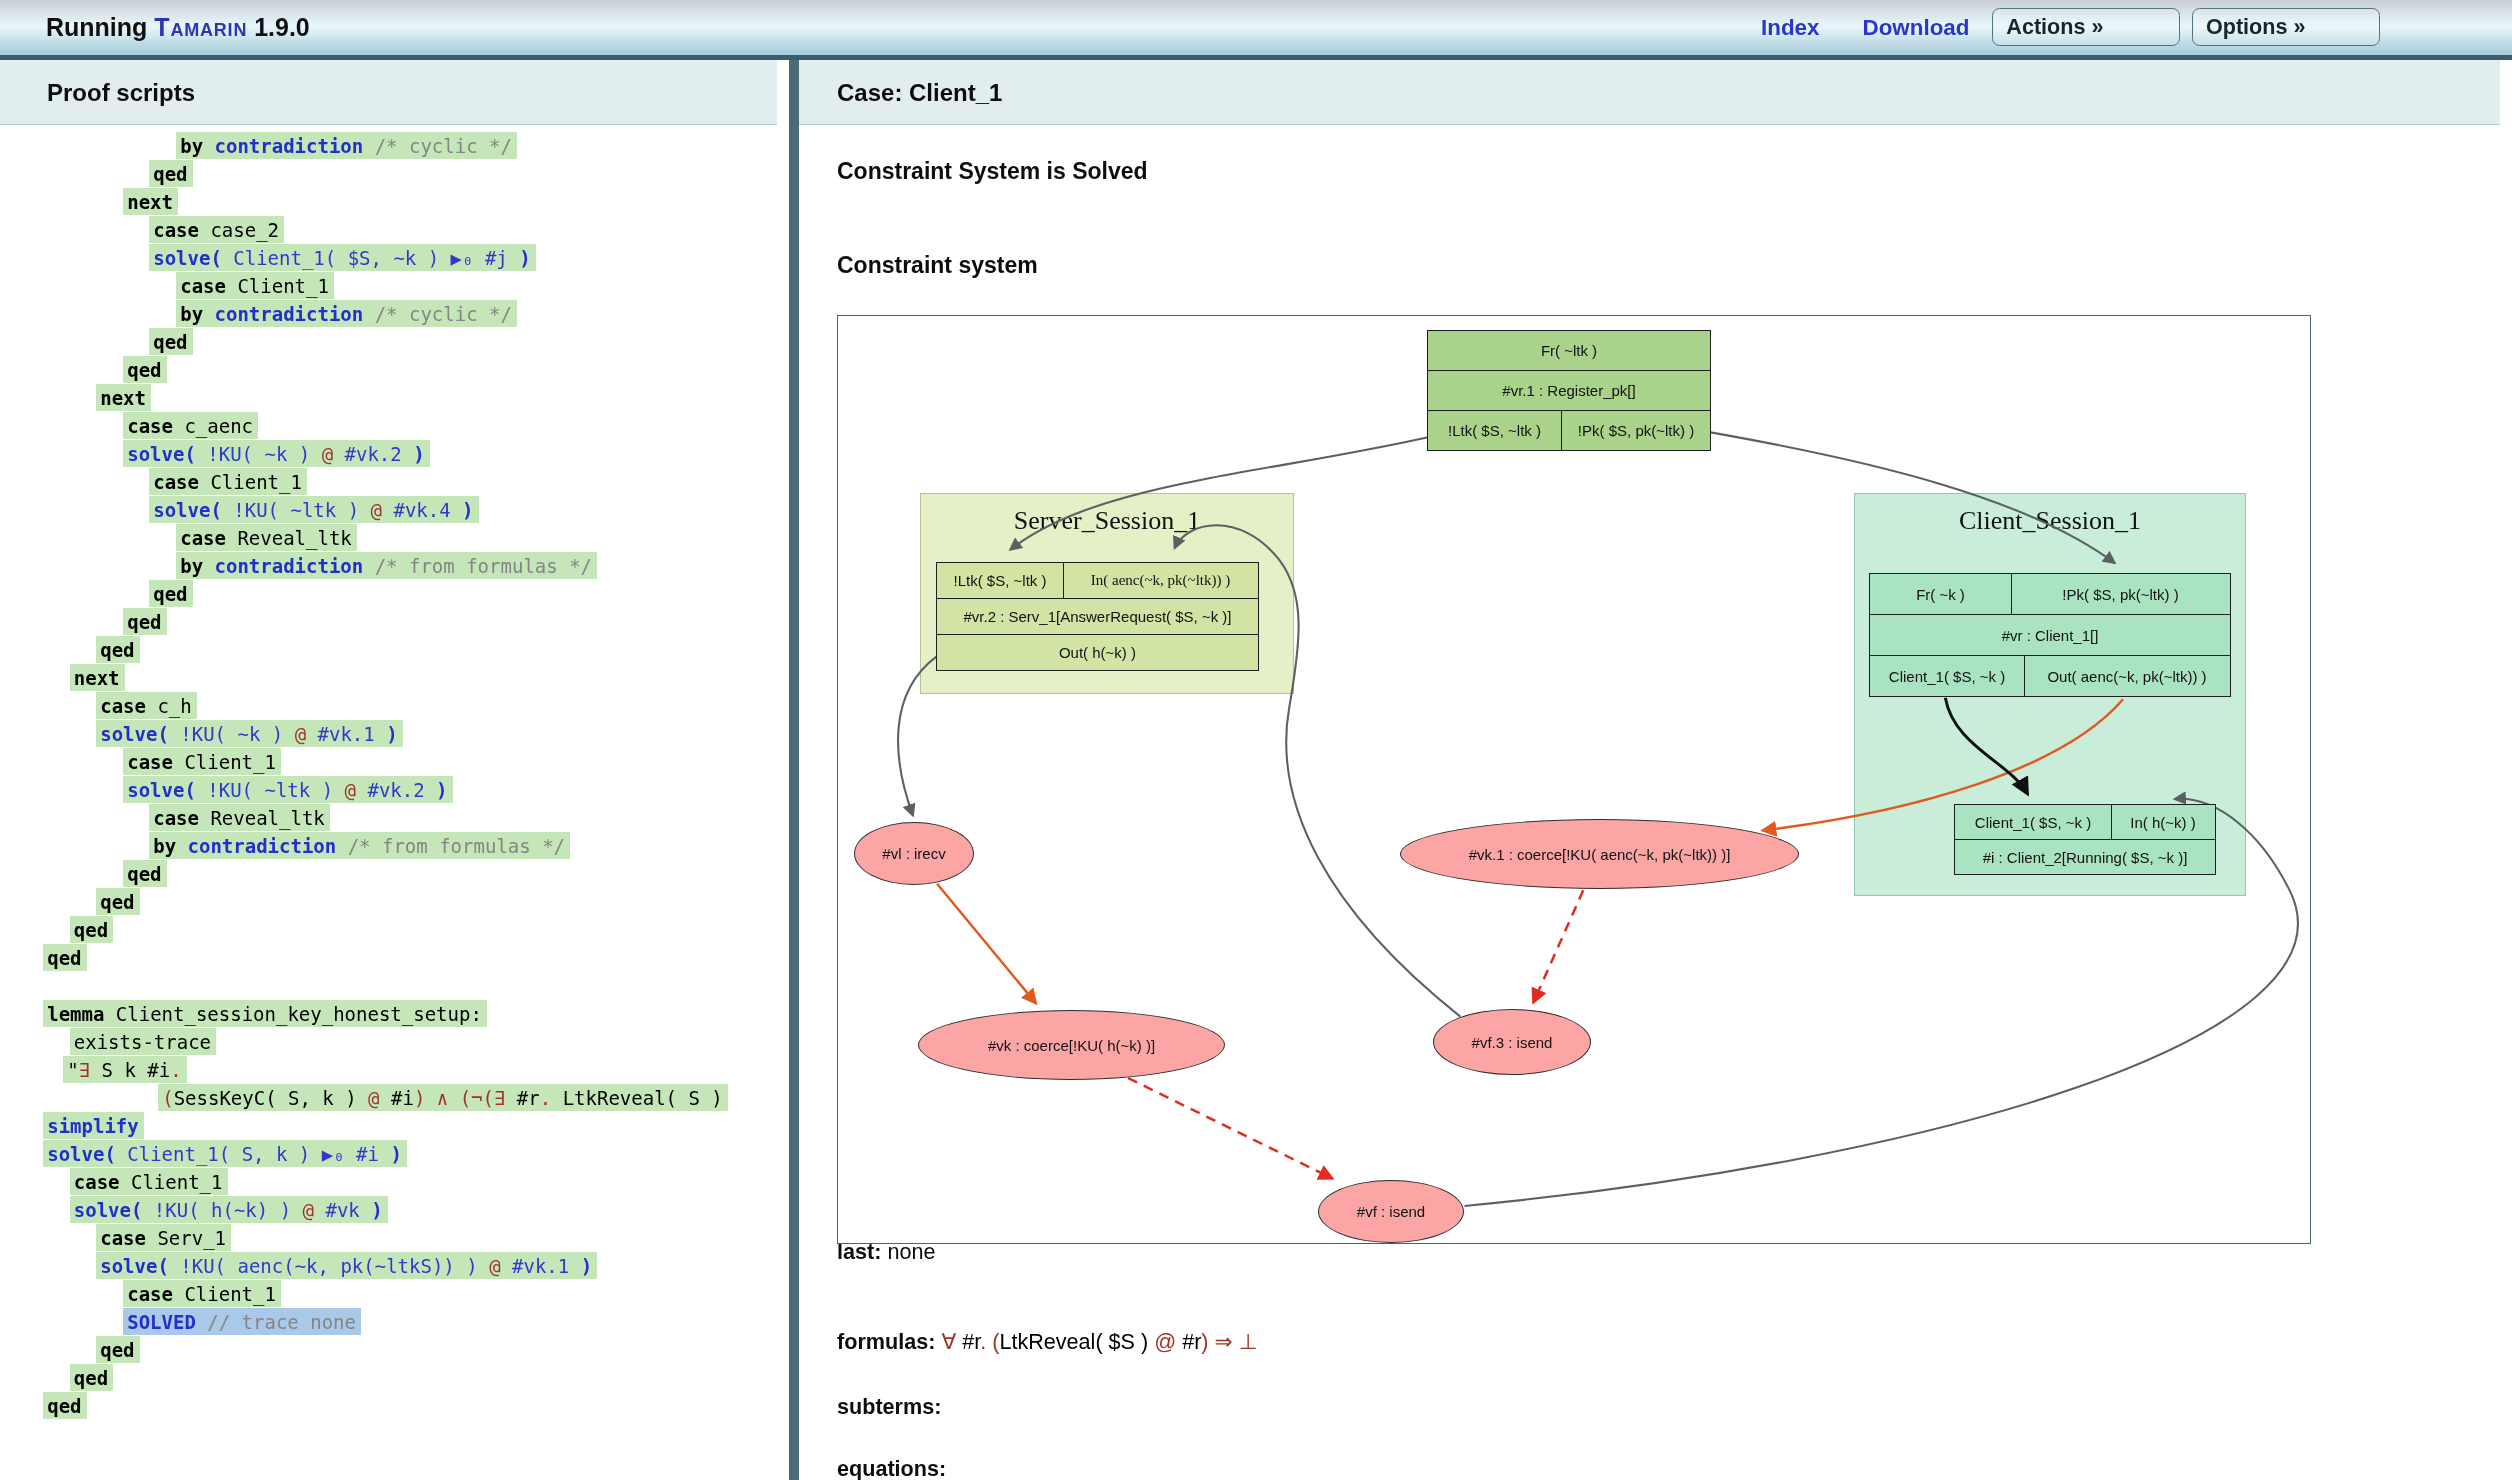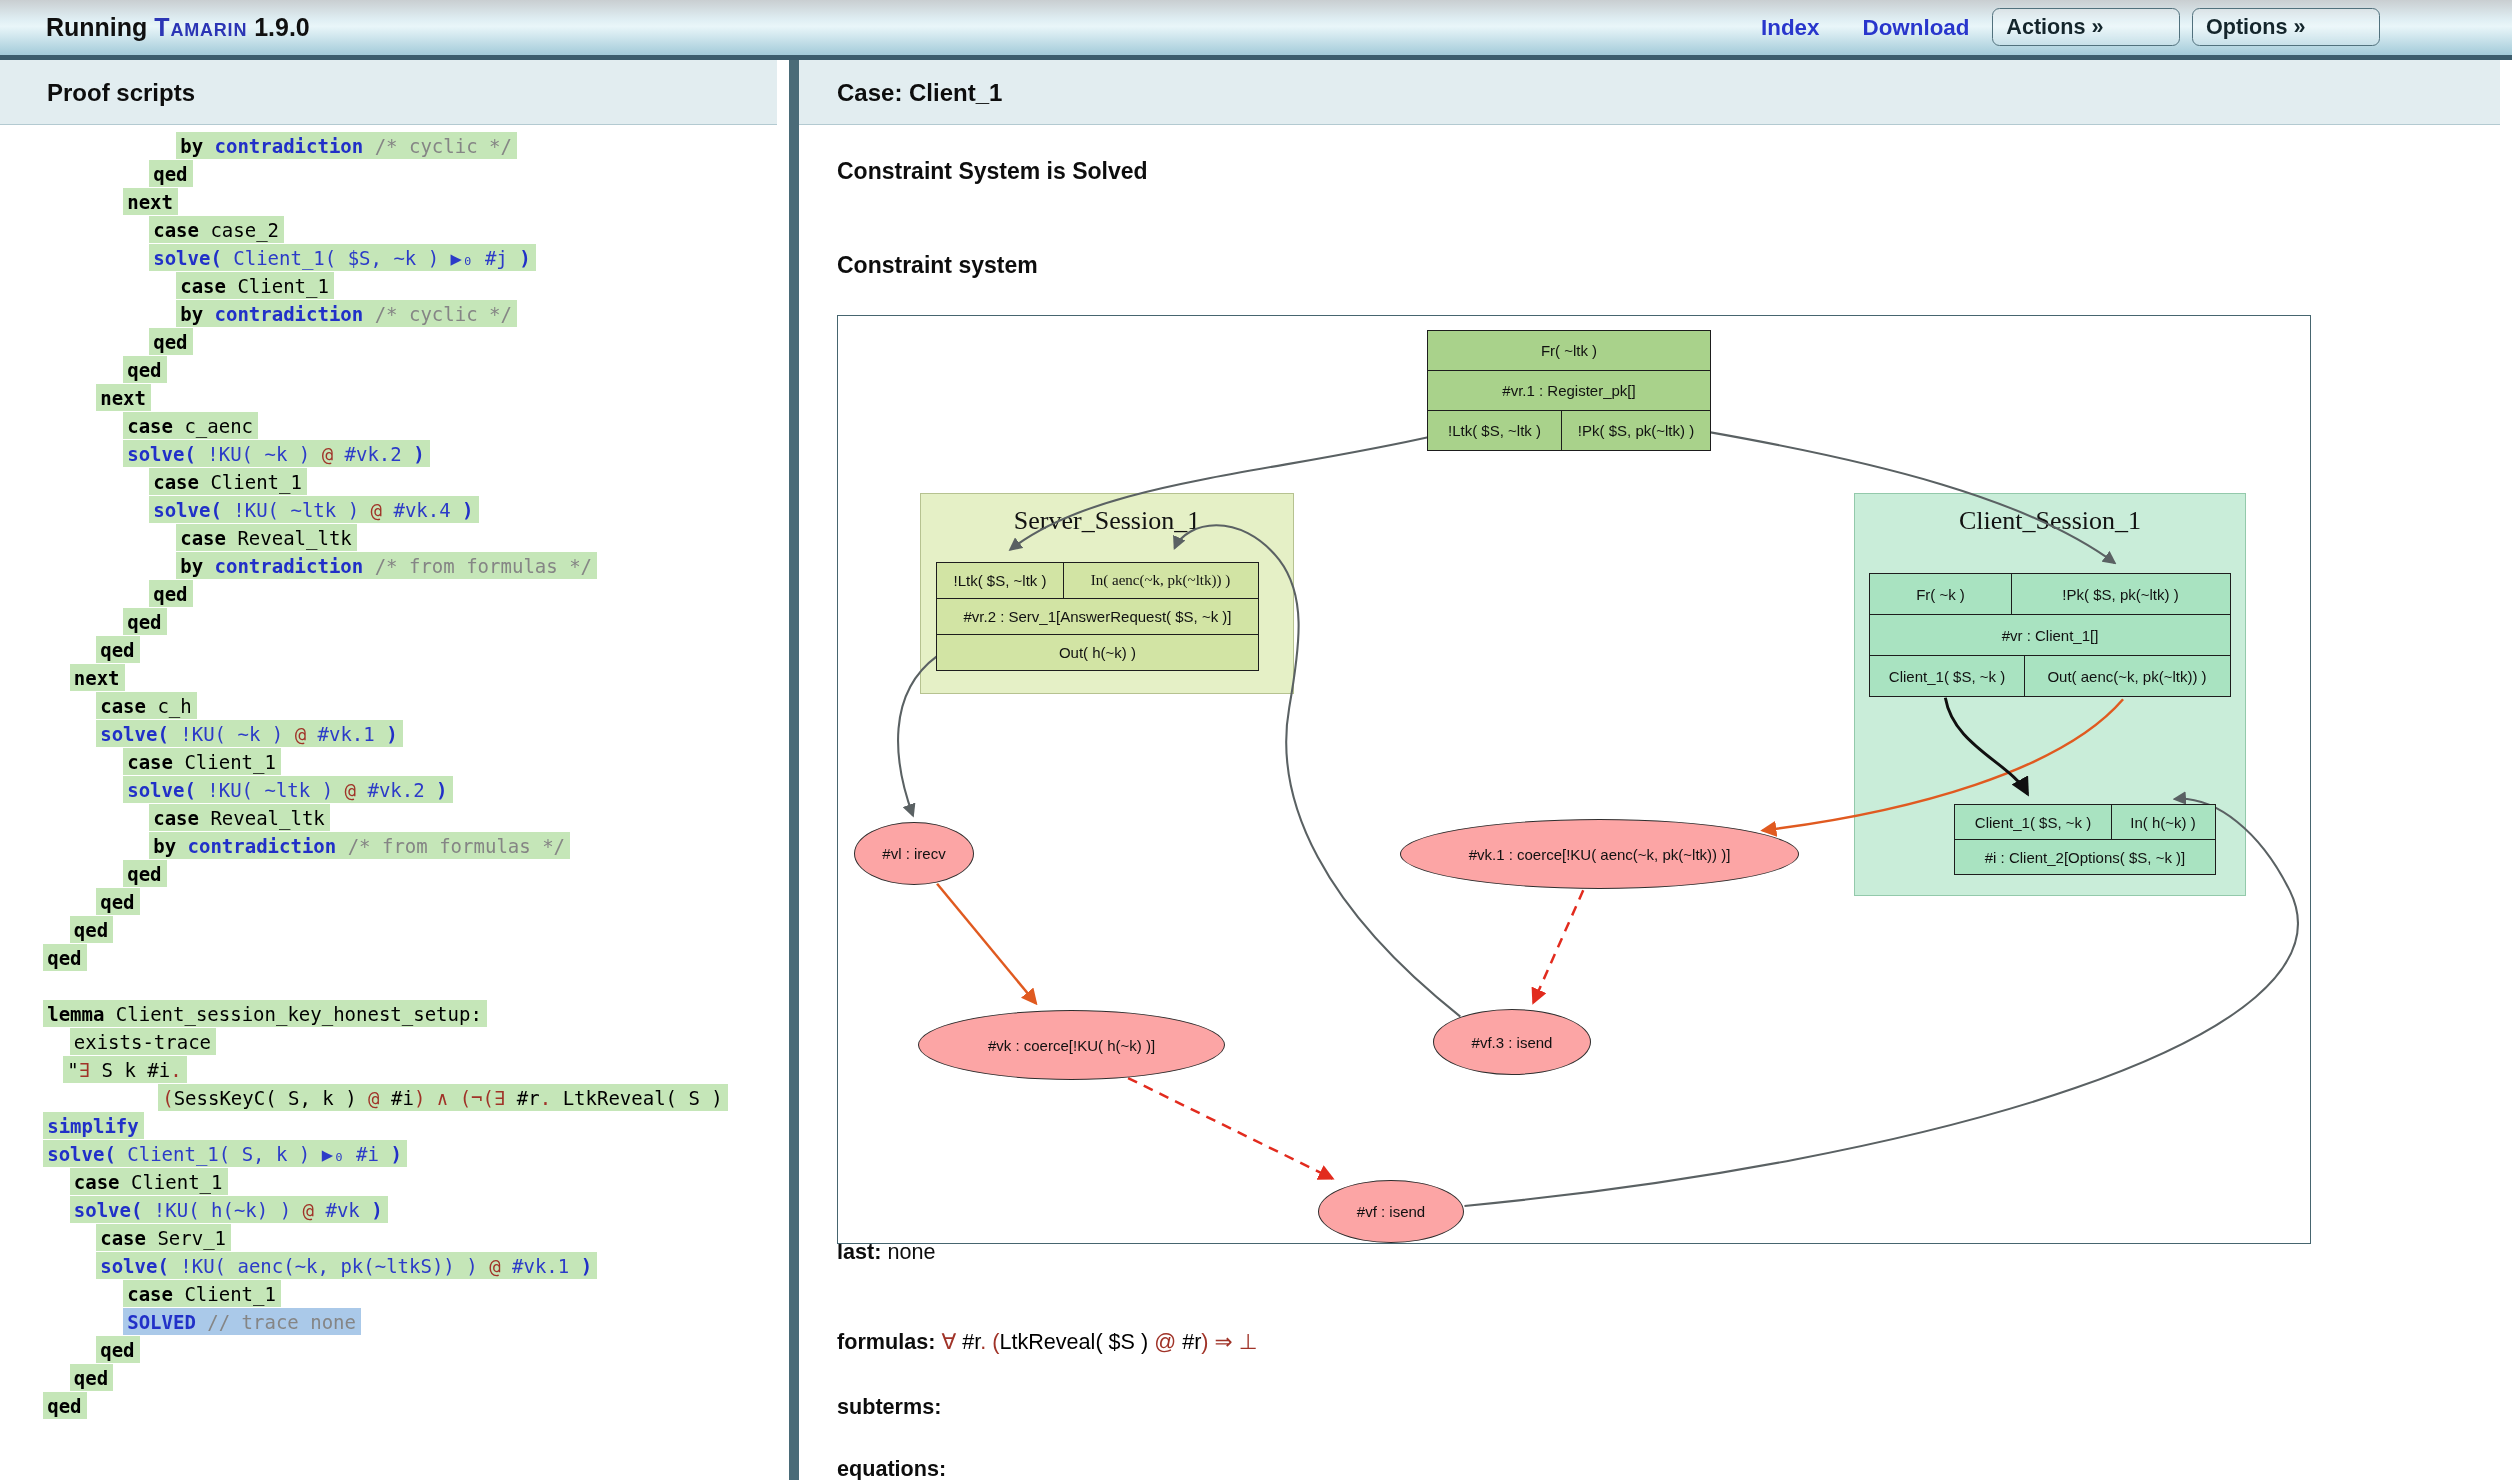--- a/index.html
+++ b/index.html
@@ -210,21 +210,21 @@
           <div class="gcell" style="width: 154px;">Client_1( $S, ~k )</div>
           <div class="gcell" style="width: 204px; border-left: 1.7px solid rgb(29, 29, 29);">Out( aenc(~k, pk(~ltk)) )</div>
         </div>
       </div>
       <div class="gtable" style="left: 1954px; top: 804px; width: 260px; background: rgb(169, 227, 193);">
         <div class="grow" style="height: 34px;">
           <div class="gcell" style="width: 156px;">Client_1( $S, ~k )</div>
           <div class="gcell" style="width: 102px; border-left: 1.7px solid rgb(29, 29, 29);">In( h(~k) )</div>
         </div>
         <div class="grow" style="height: 34px; border-top: 1.7px solid rgb(29, 29, 29);">
-          <div class="gcell" style="flex: 1 1 0%;">#i : Client_2[Options( $S, ~k )]</div>
+          <div class="gcell" style="flex: 1 1 0%;">#i : Client_2[Running( $S, ~k )]</div>
         </div>
       </div>
       <div class="gell" style="left: 854px; top: 822px; width: 120px; height: 63px;">#vl : irecv</div>
       <div class="gell" style="left: 1400px; top: 819px; width: 399px; height: 70px;">#vk.1 : coerce[!KU( aenc(~k, pk(~ltk)) )]</div>
       <div class="gell" style="left: 918px; top: 1010px; width: 307px; height: 70px;">#vk : coerce[!KU( h(~k) )]</div>
       <div class="gell" style="left: 1433px; top: 1009px; width: 158px; height: 66px;">#vf.3 : isend</div>
       <div class="gell" style="left: 1318px; top: 1180px; width: 146px; height: 63px;">#vf : isend</div>
     </div>
 
 </div>

